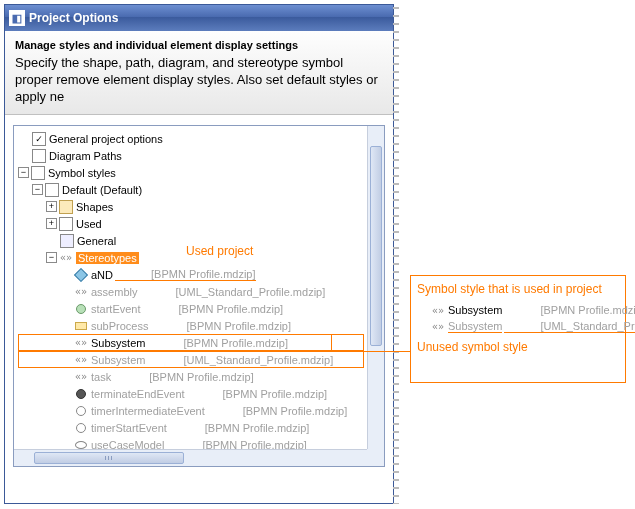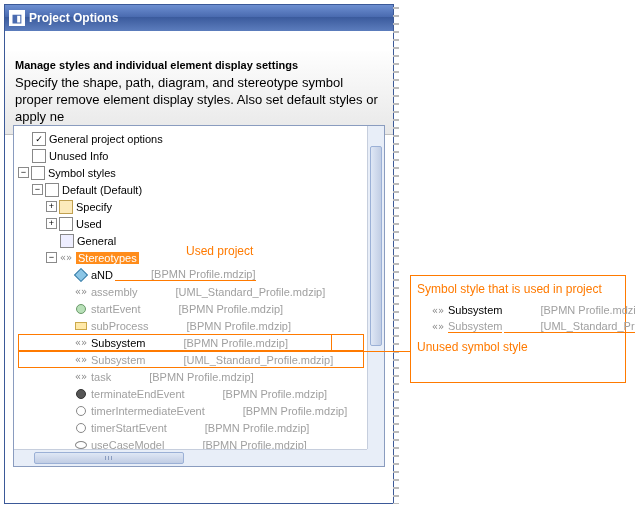--- a/index.html
+++ b/index.html
@@ -35,21 +35,20 @@
     margin-right: 4px;
     display: inline-flex;
     align-items: center; justify-content: center;
     color: #4a6bb0;
     font-size: 11px;
   }
   .headerbox {
     border-bottom: 1px solid #c0c0c0;
     background: linear-gradient(to bottom,#fefefe,#e8e8e8);
     padding: 8px 10px;
-    margin-top: 20px;
   }
   .headerbox h1 { font-size: 11px; font-weight: bold; margin-bottom: 4px;}
   .headerbox p { font-size: 13px; color: #000; line-height: 1.3; }
   .treebox {
     position: absolute;
     left: 8px; top: 120px;
     width: 372px; height: 342px;
     border: 1px solid #8a9cbf;
     background: #fff;
     overflow: hidden;
@@ -179,41 +178,41 @@
 
       <div class="row">
         <span class="spacer" style="width:14px"></span>
         <span class="ic ic-chk"></span>
         <span>General project options</span>
       </div>
 
       <div class="row">
         <span class="spacer" style="width:14px"></span>
         <span class="ic ic-page"></span>
-        <span>Unused Info</span>
+        <span>Diagram Paths</span>
       </div>
 
       <div class="row">
         <span class="exp">−</span>
         <span class="ic ic-folder"></span>
         <span>Symbol styles</span>
       </div>
 
       <div class="row">
         <span class="spacer" style="width:14px"></span>
         <span class="exp">−</span>
         <span class="ic ic-folder"></span>
         <span>Default (Default)</span>
       </div>
 
       <div class="row">
         <span class="spacer" style="width:28px"></span>
         <span class="exp">+</span>
         <span class="ic ic-shapes"></span>
-        <span>Specify</span>
+        <span>Shapes</span>
       </div>
 
       <div class="row">
         <span class="spacer" style="width:28px"></span>
         <span class="exp">+</span>
         <span class="ic ic-paths"></span>
         <span>Used</span>
       </div>
 
       <div class="row">

